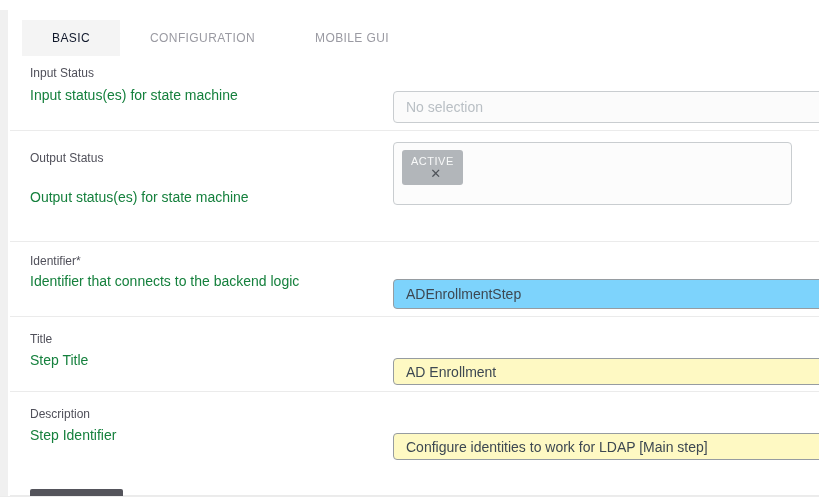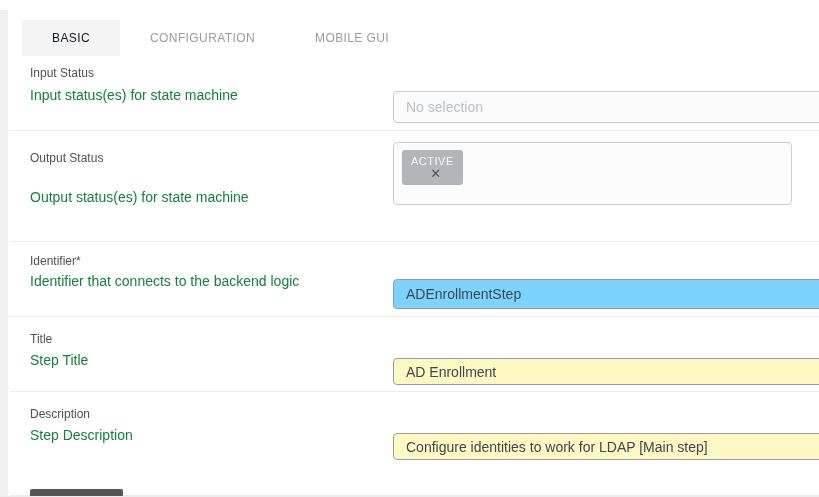--- a/index.html
+++ b/index.html
@@ -219,21 +219,21 @@
       <div class="field-help">Step Title</div>
     </div>
     <div class="inputcol">
       <input class="text-input input-gray" type="text" value="AD Enrollment" style="">
     </div>
   </div>
 
   <div class="row row-description">
     <div class="labels">
       <div class="field-label">Description</div>
-      <div class="field-help">Step Description</div>
+      <div class="field-help">Step Identifier</div>
     </div>
     <div class="inputcol">
       <input class="text-input input-gray" type="text" value="Configure identities to work for LDAP [Main step]" style="">
     </div>
   </div>
 
   <div class="bottom-cut-button"></div>
 </div>
 
 </body></html>

